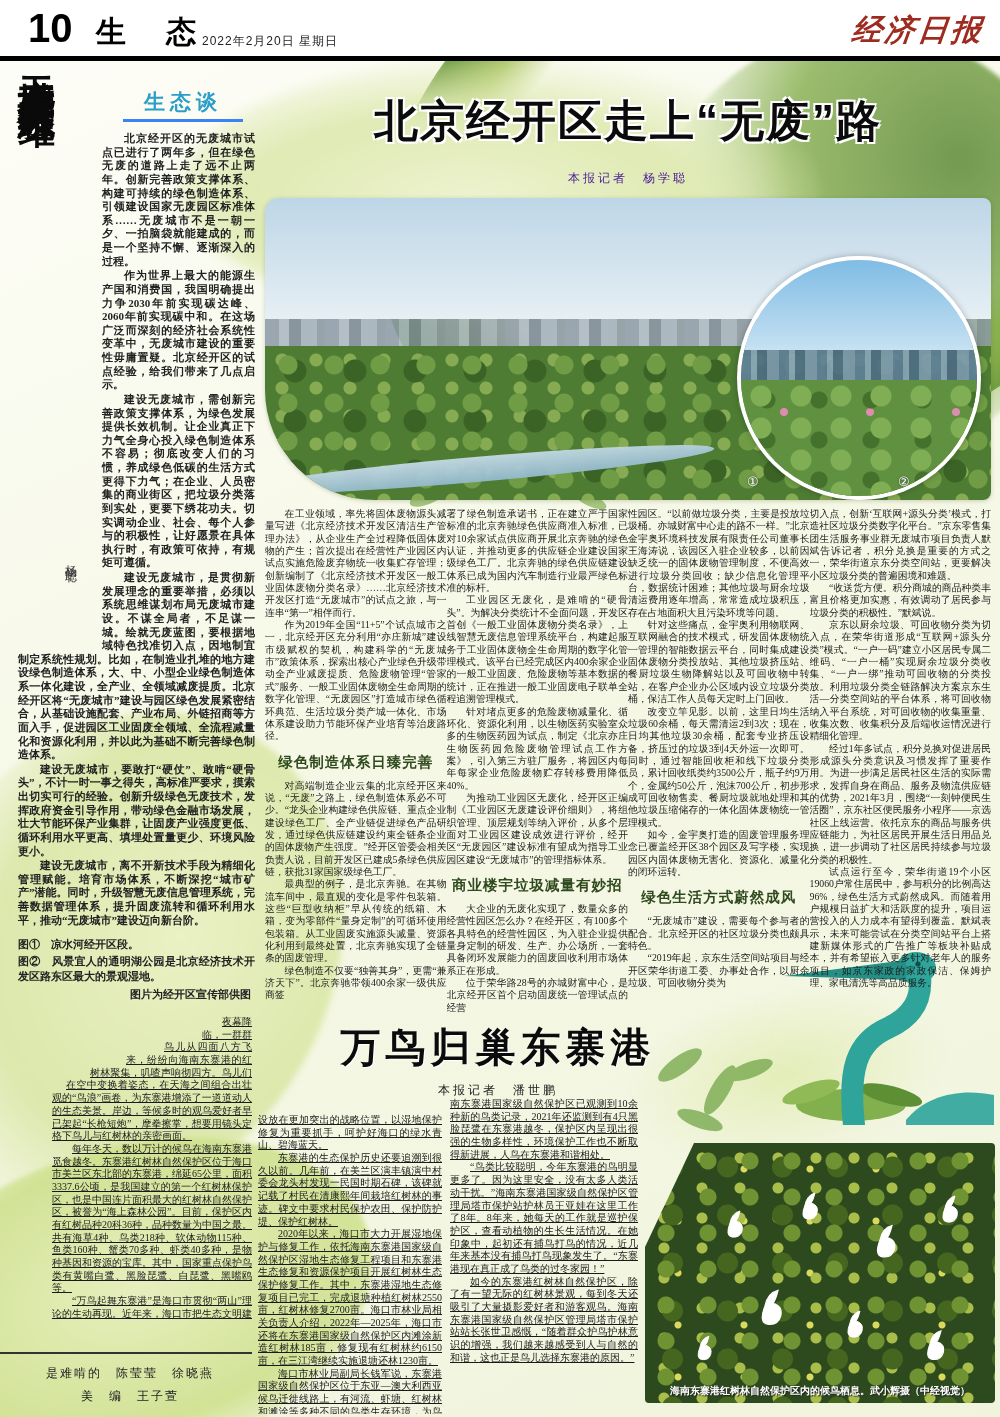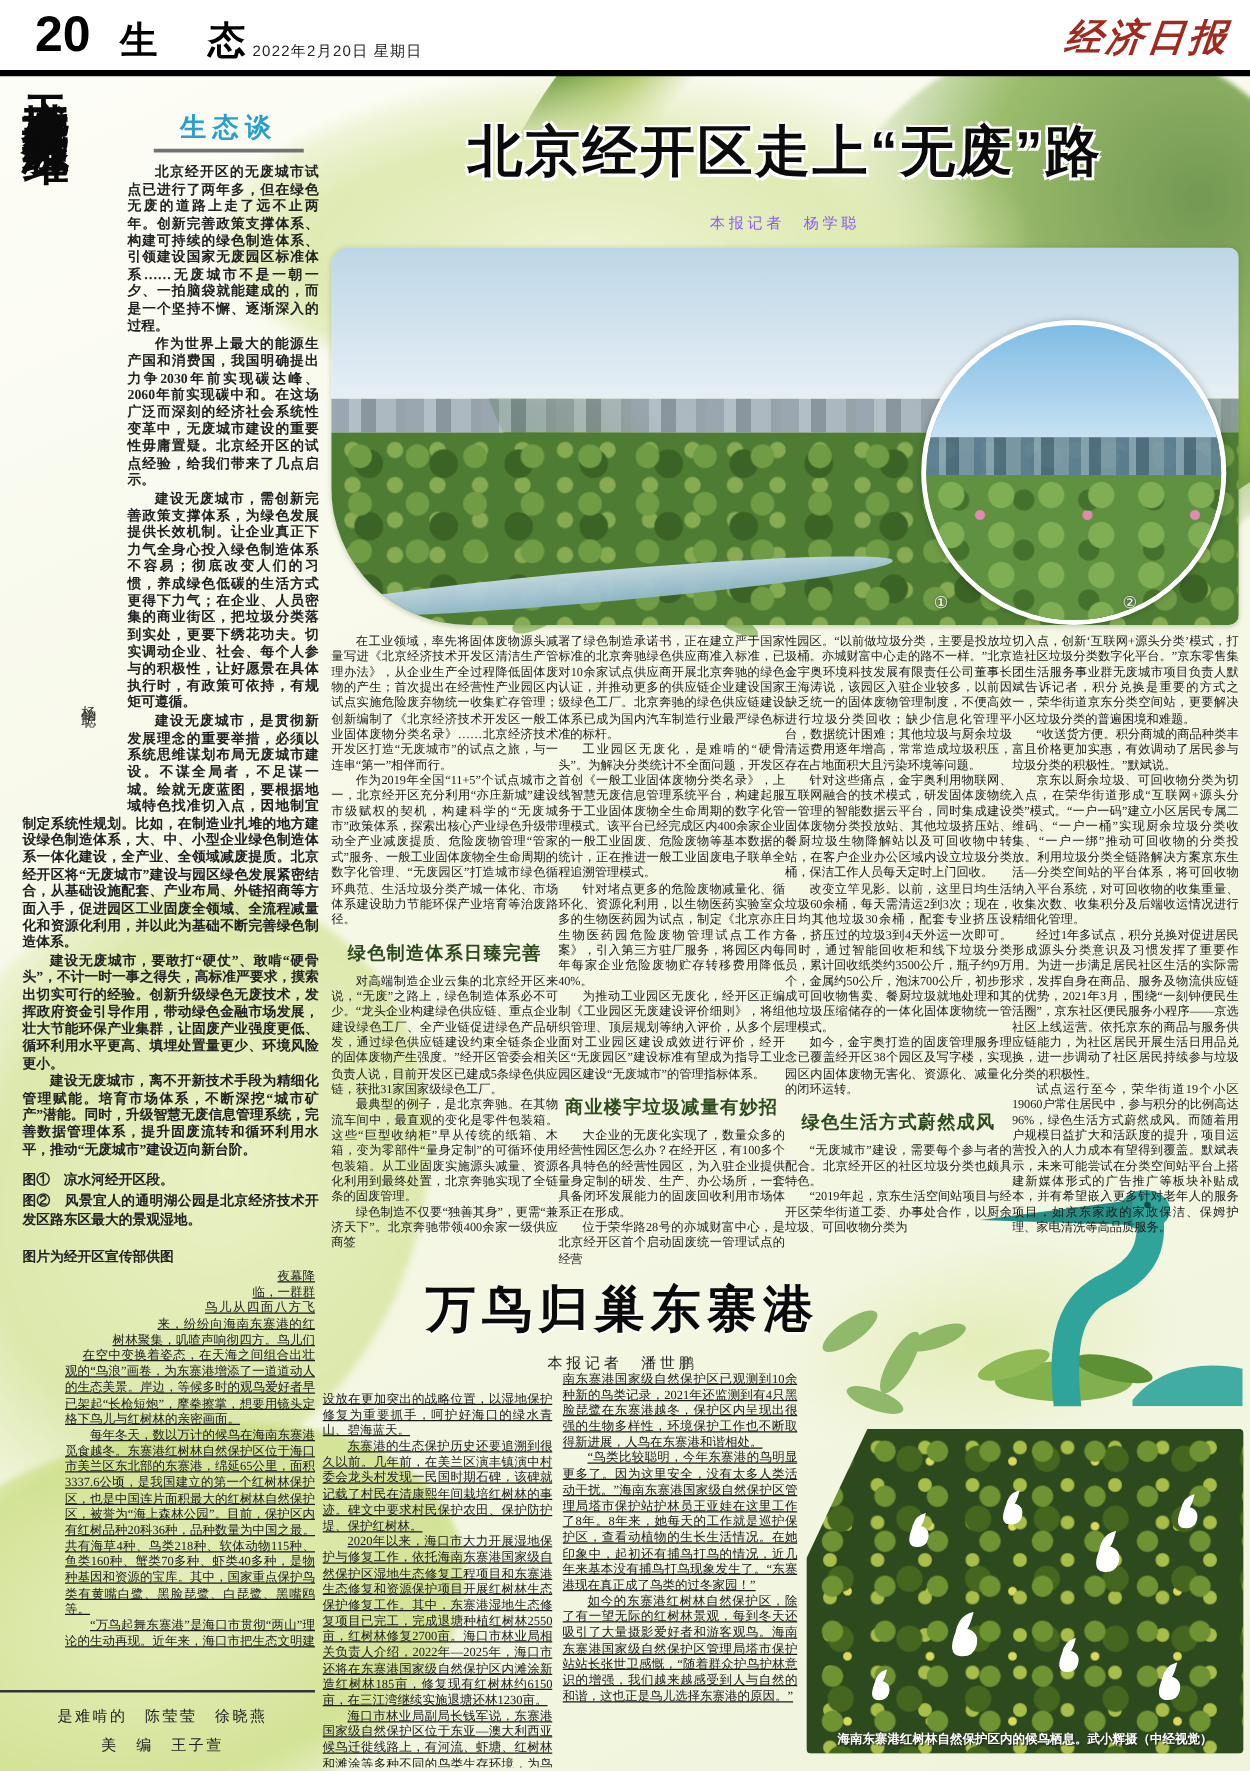--- a/index.html
+++ b/index.html
@@ -24,37 +24,37 @@
   #lw1{left:-90px;top:700px;width:420px;height:520px;border-radius:50%;transform:rotate(30deg);filter:blur(3px);
        background:radial-gradient(ellipse at 60% 40%,#eaf1c4 0%,#dcE8ac 50%,rgba(220,232,172,0) 74%);}
   #lw2{left:-140px;top:1150px;width:520px;height:320px;border-radius:50%;transform:rotate(-18deg);filter:blur(2px);
        background:radial-gradient(ellipse at 55% 45%,#e6efbb 0%,#cfe18e 55%,rgba(207,225,142,0) 78%);opacity:.9;}
   #lw3{left:620px;top:990px;width:330px;height:170px;border-radius:50%;transform:rotate(-10deg);filter:blur(3px);
        background:radial-gradient(ellipse,#e3edb8 0%,rgba(227,237,184,0) 70%);}
   .leafsvg{opacity:.85;}
   
   #eco{position:absolute;left:18px;top:88px;width:237px;z-index:4;}
   #eco-hdr{width:120px;margin:0 12px 10px auto;text-align:center;font:900 21px "Liberation Sans",sans-serif;
-           color:#2b9ec9;letter-spacing:5px;border-bottom:3px solid #737373;padding-bottom:3px;}
+           color:#2b9ec9;letter-spacing:5px;border-bottom:3px solid #3b82f6;padding-bottom:3px;}
   #vtitle{position:absolute;left:8px;top:46px;width:48px;height:500px;writing-mode:vertical-rl;text-orientation:upright;
           font:900 37px "Liberation Sans",sans-serif;letter-spacing:3px;color:#0a0a0a;line-height:1.1;z-index:5;}
   #vauthor{position:absolute;left:62px;top:555px;writing-mode:vertical-rl;text-orientation:upright;
            font:12px "Liberation Serif",serif;color:#333;letter-spacing:3px;z-index:5;}
   #essay{position:relative;font-size:11px;line-height:1.24;color:#222;font-weight:bold;}
   #essay .spc{float:left;width:84px;height:512px;}
   #essay p{margin:0 0 1px;text-indent:2em;text-align:justify;}
   #figs{margin-top:10px;font-size:11px;line-height:1.35;}
   #figs p{margin:0 0 2px;text-indent:0;text-align:justify;}
-  #figcredit{margin-top:16px;text-align:left;font-size:11px;padding-right:4px;}
+  #figcredit{margin-top:4px;text-align:right;font-size:11px;padding-right:4px;}
   
   #main-hl{position:absolute;left:265px;top:92px;width:726px;text-align:center;z-index:4;
            font:900 44px "Liberation Sans",sans-serif;letter-spacing:2px;color:#0b0b0b;
            text-shadow:2px 2px 0 #fff,-2px -2px 0 #fff,2px -2px 0 #fff,-2px 2px 0 #fff;}
   #main-by{position:absolute;left:265px;top:170px;width:726px;text-align:center;z-index:4;
-           font:12px "Liberation Serif",serif;letter-spacing:3px;color:#8b5cf6;}
+           font:12px "Liberation Serif",serif;letter-spacing:3px;color:#4c1d95;}
   #main-photo{position:absolute;left:265px;top:198px;width:726px;height:302px;z-index:3;overflow:hidden;
               border-radius:14px 8px 8px 110px;box-shadow:0 1px 4px rgba(60,80,30,.25);}
   .sky{height:40%;background:linear-gradient(#bdd6e7,#e6eff4);}
   .skyline{height:9%;background:
      repeating-linear-gradient(90deg,#8a98a5 0 14px,#a7b4bf 14px 24px,#76848f 24px 36px,#9fadb8 36px 52px,#87939e 52px 60px);opacity:.85;}
   .green{position:relative;height:51%;background-color:#4e7c33;background-image:
      radial-gradient(circle,#6f9c45 0 9px,rgba(0,0,0,0) 10px),
      radial-gradient(circle,#3c6326 0 11px,rgba(0,0,0,0) 12px),
      radial-gradient(circle,#86ab52 0 6px,rgba(0,0,0,0) 7px);
      background-size:46px 38px,60px 50px,34px 28px;}
@@ -131,21 +131,21 @@
 <svg class="dec leafsvg" style="left:640px;top:1035px" width="150" height="110" viewBox="0 0 150 110">
   <g fill="#6ea344" opacity=".85">
     <ellipse cx="40" cy="30" rx="26" ry="9" transform="rotate(-35 40 30)"></ellipse>
     <ellipse cx="80" cy="55" rx="28" ry="9" transform="rotate(-60 80 55)"></ellipse>
     <ellipse cx="110" cy="35" rx="24" ry="8" transform="rotate(-20 110 35)"></ellipse>
     <ellipse cx="60" cy="85" rx="24" ry="8" transform="rotate(20 60 85)"></ellipse>
   </g>
 </svg>
 
 <div id="hdr">
-  <div id="pgnum">20</div>
+  <div id="pgnum">10</div>
   <div id="section">生 态</div>
   <div id="pgdate">2022年2月20日 星期日</div>
   <div id="masthead">经济日报</div>
 </div>
 <div id="hrule"></div>
 
 <div id="eco">
   <div id="eco-hdr">生态谈</div>
   <div id="essay">
     <div class="spc"></div>

